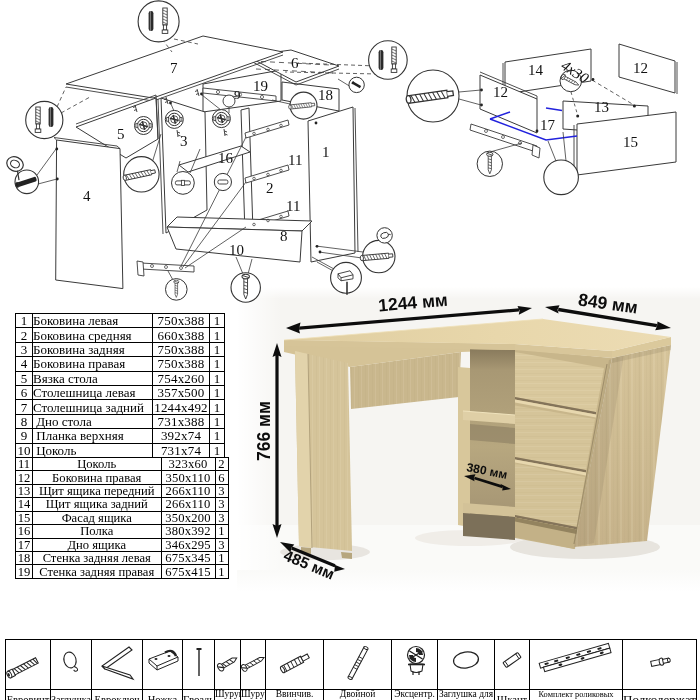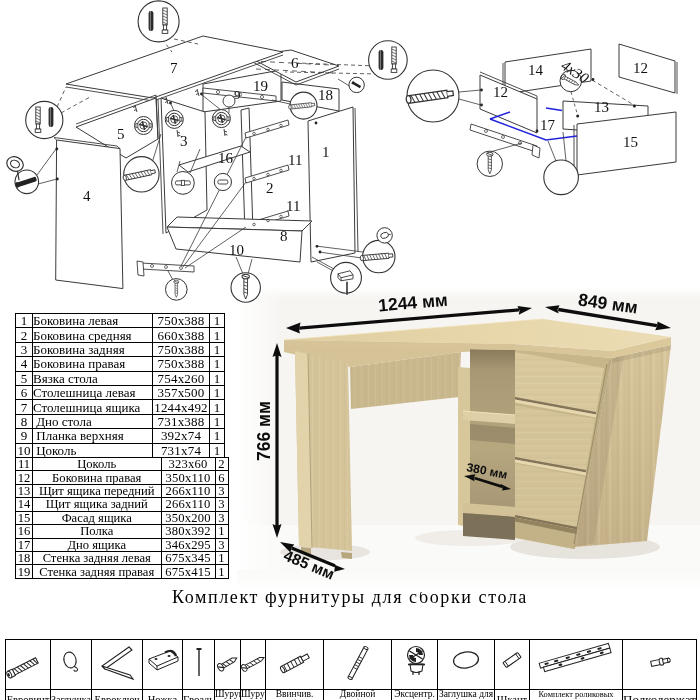--- a/index.html
+++ b/index.html
@@ -492,21 +492,21 @@
             <td class="qty">1</td>
           </tr>
       <tr>
             <td class="num">6</td>
             <td class="nm">Столешница левая</td>
             <td class="dim">357x500</td>
             <td class="qty">1</td>
           </tr>
       <tr>
             <td class="num">7</td>
-            <td class="nm">Столешница ящика</td>
+            <td class="nm">Столешница задний</td>
             <td class="dim">1244x492</td>
             <td class="qty">1</td>
           </tr>
       <tr>
             <td class="num">8</td>
             <td class="nm">&nbsp;Дно стола</td>
             <td class="dim">731x388</td>
             <td class="qty">1</td>
           </tr>
       <tr>
@@ -582,21 +582,20 @@
       <tr>
             <td class="num">19</td>
             <td class="nmc">Стенка задняя правая</td>
             <td class="dim">675x415</td>
             <td class="qty">1</td>
           </tr>
     </tbody>
       </table>
   </div>
 
-  <div class="abs t-title" style="left:0px;top:589px;">Комплект фурнитуры для сборки стола</div>
 
   <div class="abs" style="left:5px;top:607px;margin-top:32px;">
     <table class="hw" style="width:692px;">
       <colgroup>
         <col style="width:45px">
           <col style="width:41px">
           <col style="width:51px">
           <col style="width:40px">
         <col style="width:32px">
           <col style="width:26px">

